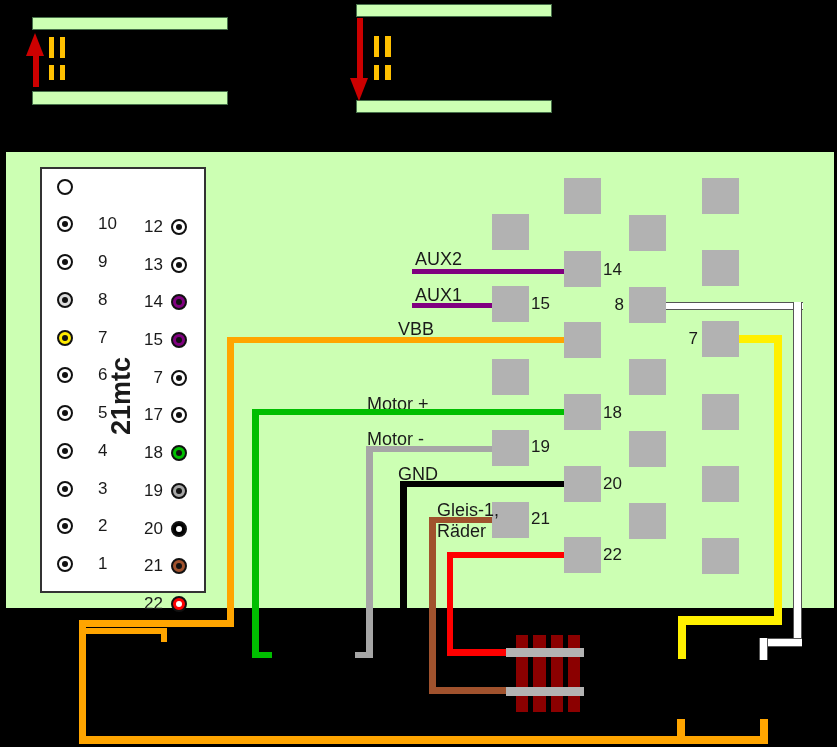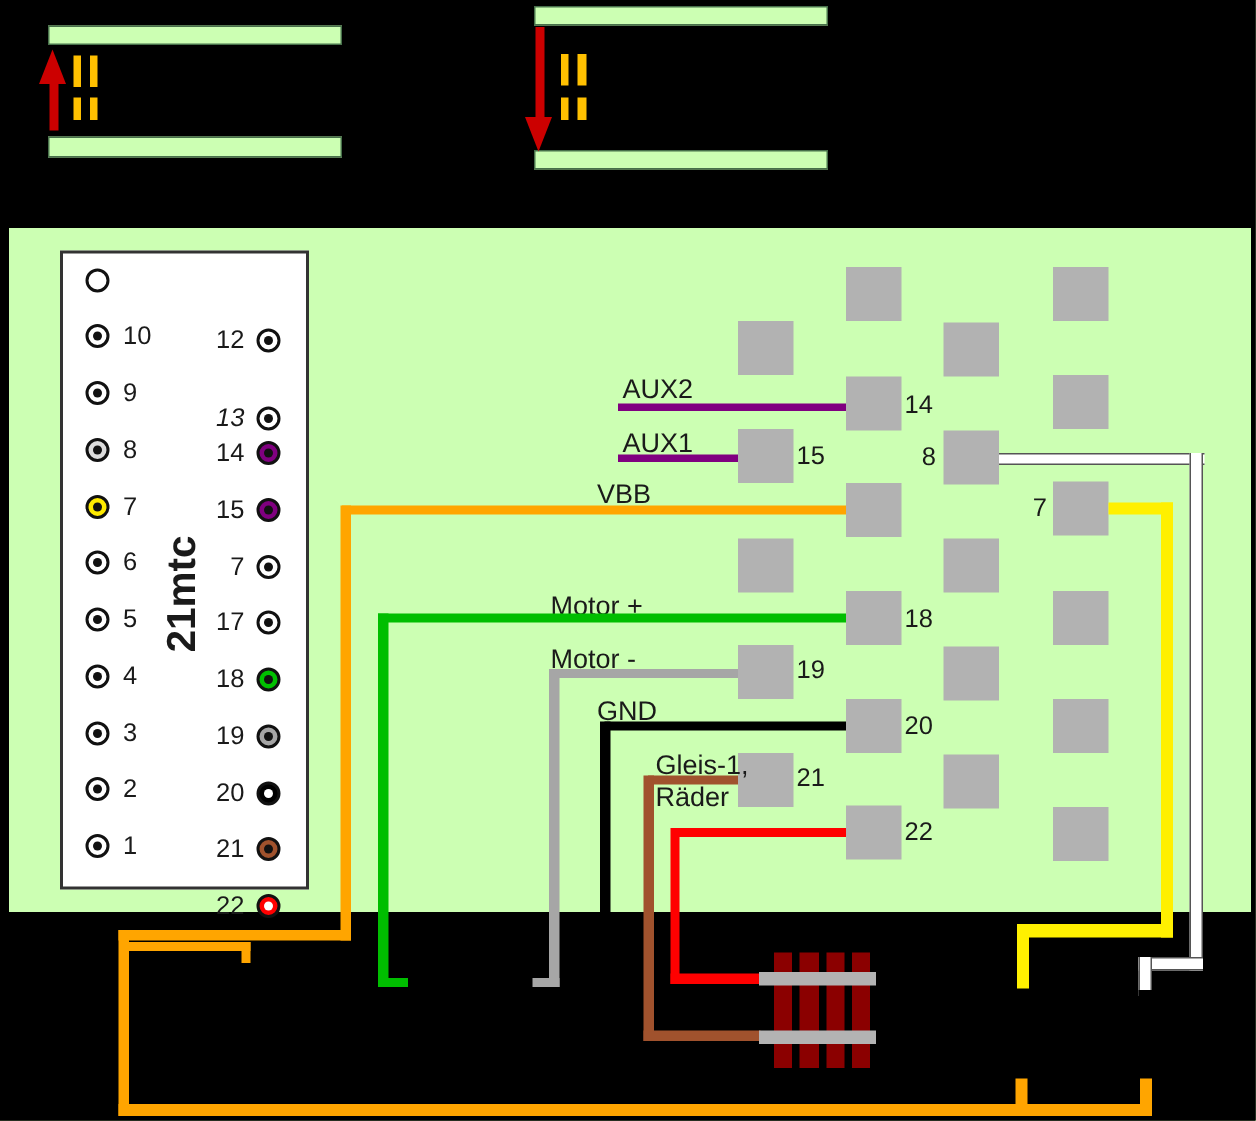--- a/index.html
+++ b/index.html
@@ -13,21 +13,21 @@
                  border-right:9px solid transparent;border-bottom:23px solid #cc0000;}
   .arrow-head-down{position:absolute;width:0;height:0;border-left:9px solid transparent;
                    border-right:9px solid transparent;border-top:23px solid #cc0000;}
   
   #board{position:absolute;left:4px;top:150px;width:832px;height:460px;
          background:#ccffb3;border:2px solid #000;box-sizing:border-box;}
   
   #pinbox{position:absolute;left:40px;top:167px;width:166px;height:426px;
           background:#fff;border:2px solid #333;box-sizing:border-box;}
   .prow{position:absolute;height:18px;display:flex;align-items:center;font-size:17px;}
-  .prow.lft{left:57px;width:130px;}
+  .prow.lft{left:57px;width:130px;gap:16px;}
   .prow.rgt{left:130px;width:57px;justify-content:flex-end;margin-top:40px;}
   .pc{display:inline-block;width:12px;height:12px;border:2px solid #111;border-radius:50%;
       position:relative;background:#fff;flex:0 0 auto;}
   .pc .dot{position:absolute;left:3px;top:3px;width:6px;height:6px;border-radius:50%;background:#111;}
   .pc.dot-white .dot{background:#fff;}
   .prow.lft .num{margin-left:9px;}
   .prow.rgt .num{margin-right:8px;}
   .f-gray8{background:#dcdcdc!important;} .f-yellow{background:#ffeb00!important;}
   .f-purple{background:#800080!important;} .f-green{background:#00c000!important;}
   .f-gray{background:#a6a6a6!important;} .f-black{background:#000!important;}
@@ -147,21 +147,21 @@
       </span>
       <span class="num">1</span>
     </div>
 
   <div class="prow rgt" style="top:177.5px;">
       <span class="num">12</span>
       <span class="pc">
         <span class="dot"></span>
       </span>
     </div>
-  <div class="prow rgt" style="top:230px;font-style:italic;">
+  <div class="prow rgt" style="top:216px;">
       <span class="num">13</span>
       <span class="pc">
         <span class="dot"></span>
       </span>
     </div>
   <div class="prow rgt" style="top:253px;">
       <span class="num">14</span>
       <span class="pc f-purple">
         <span class="dot"></span>
       </span>

